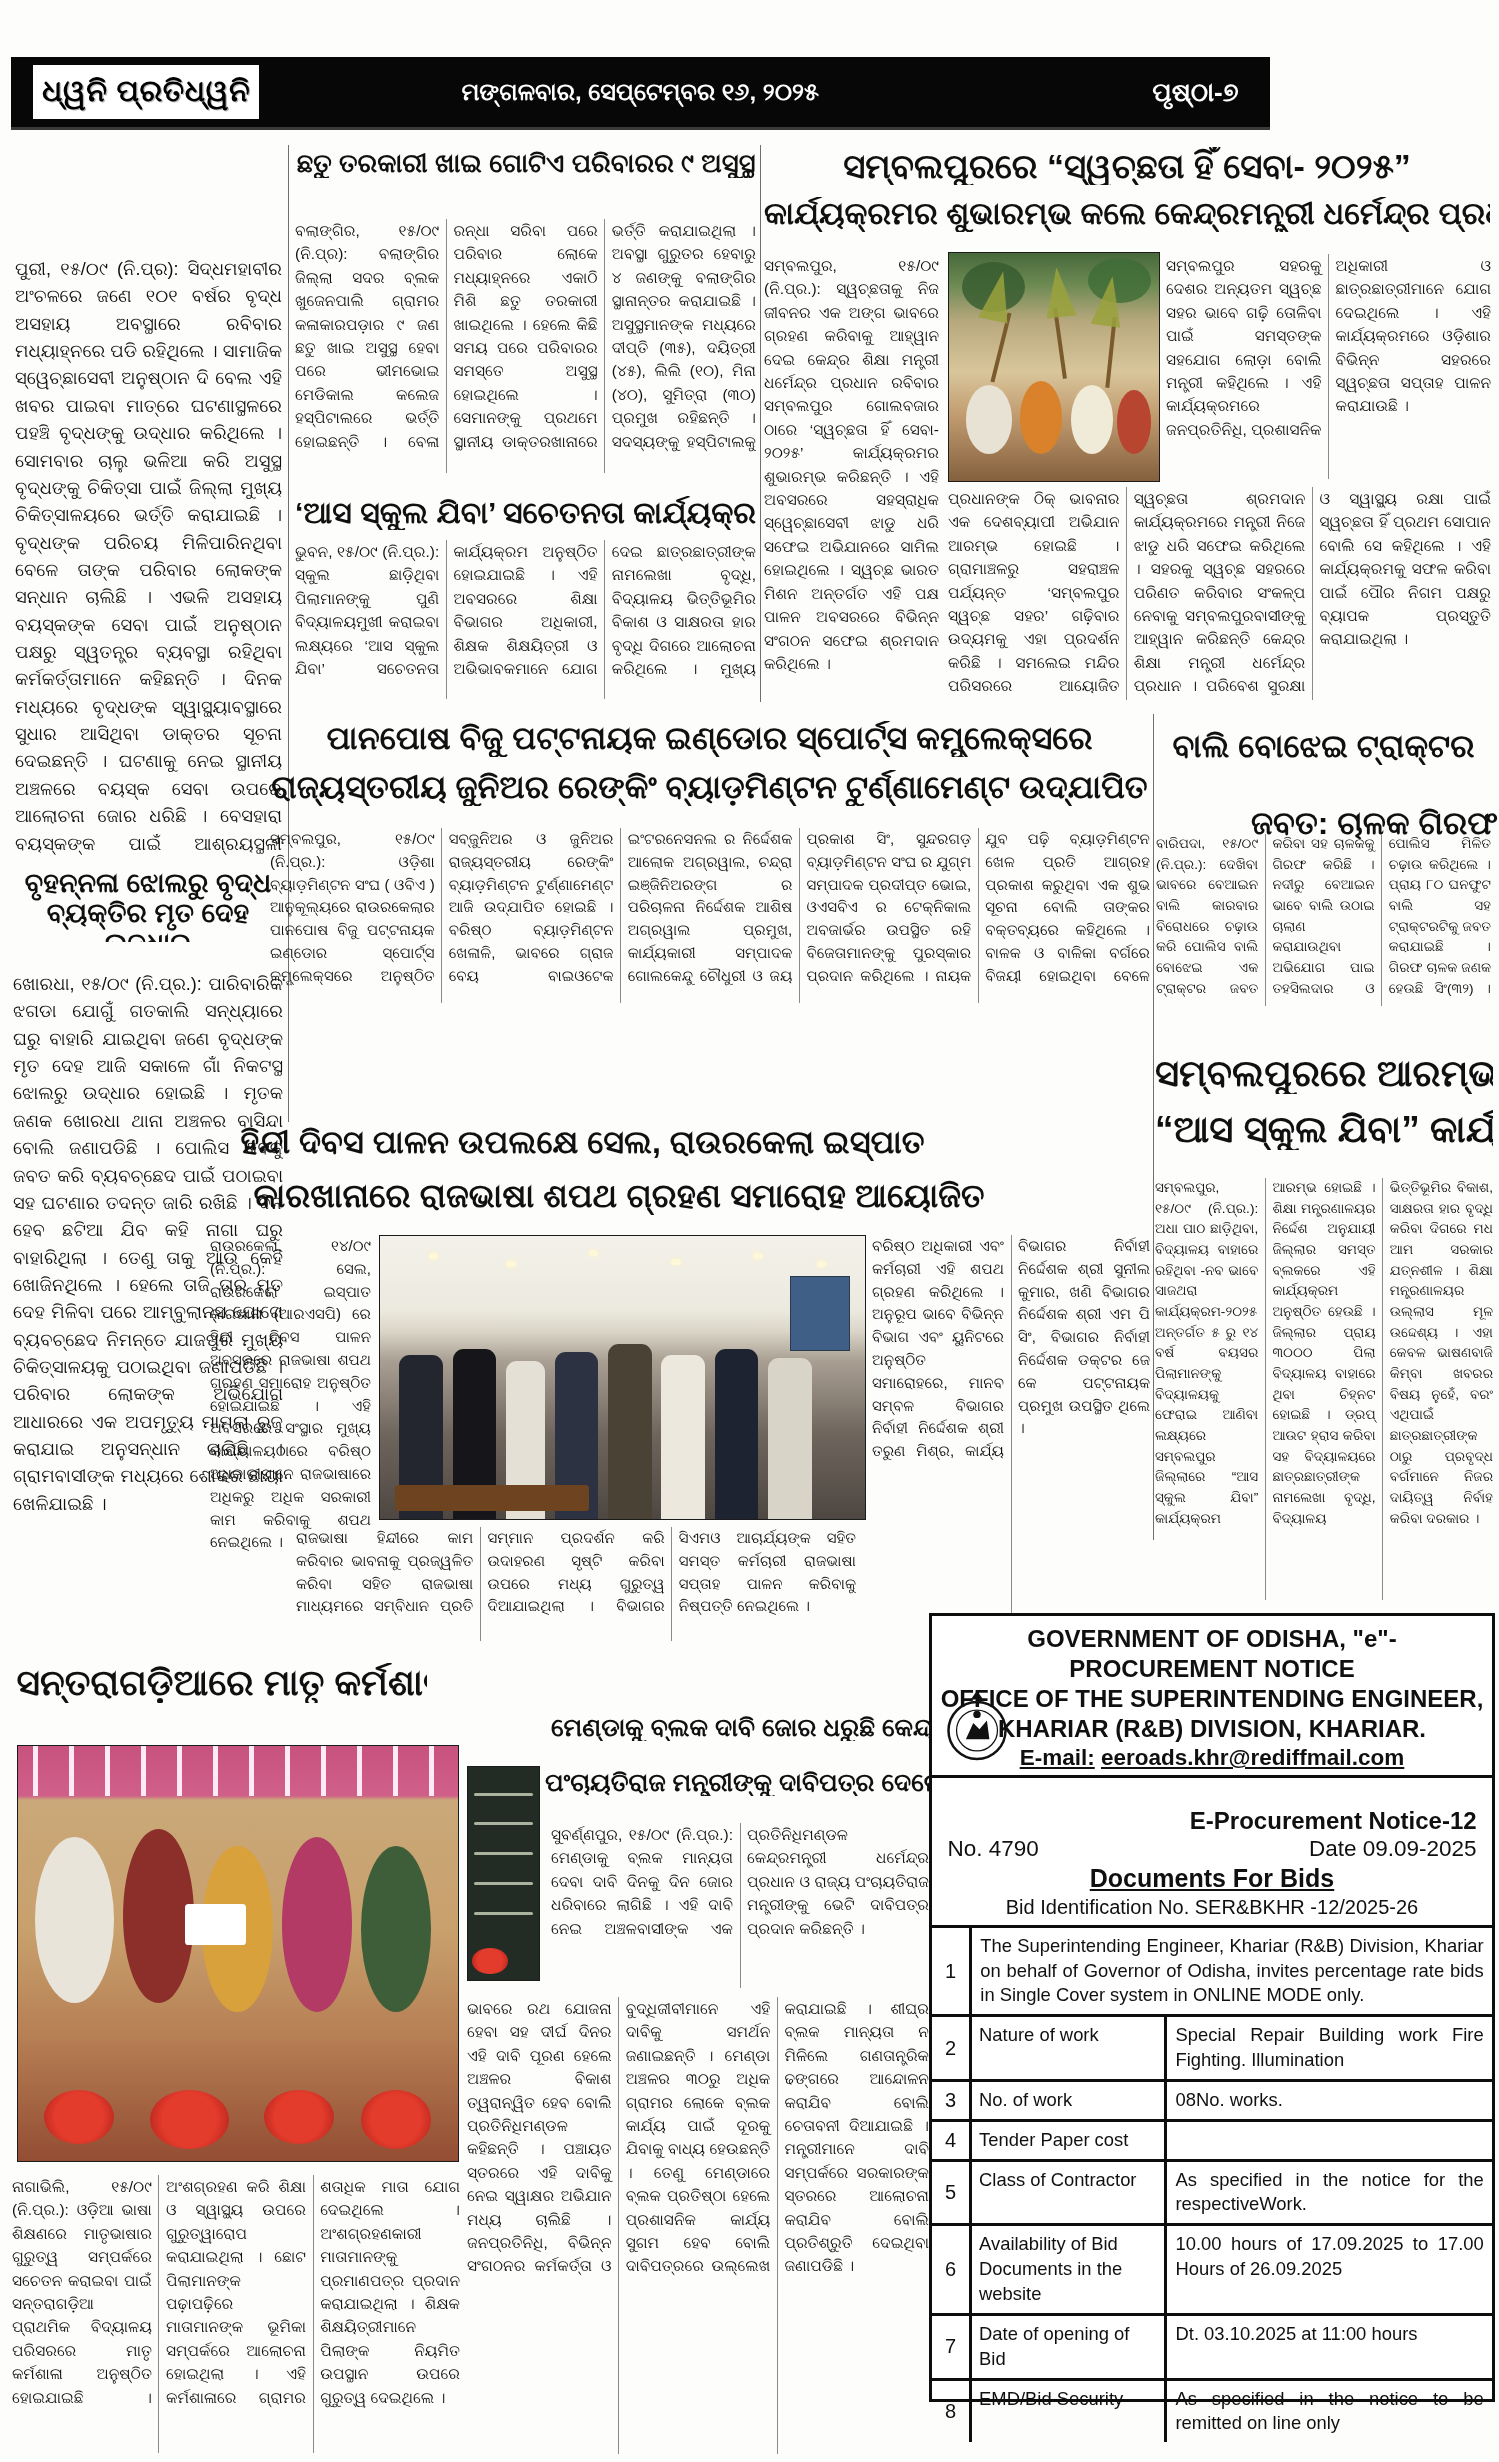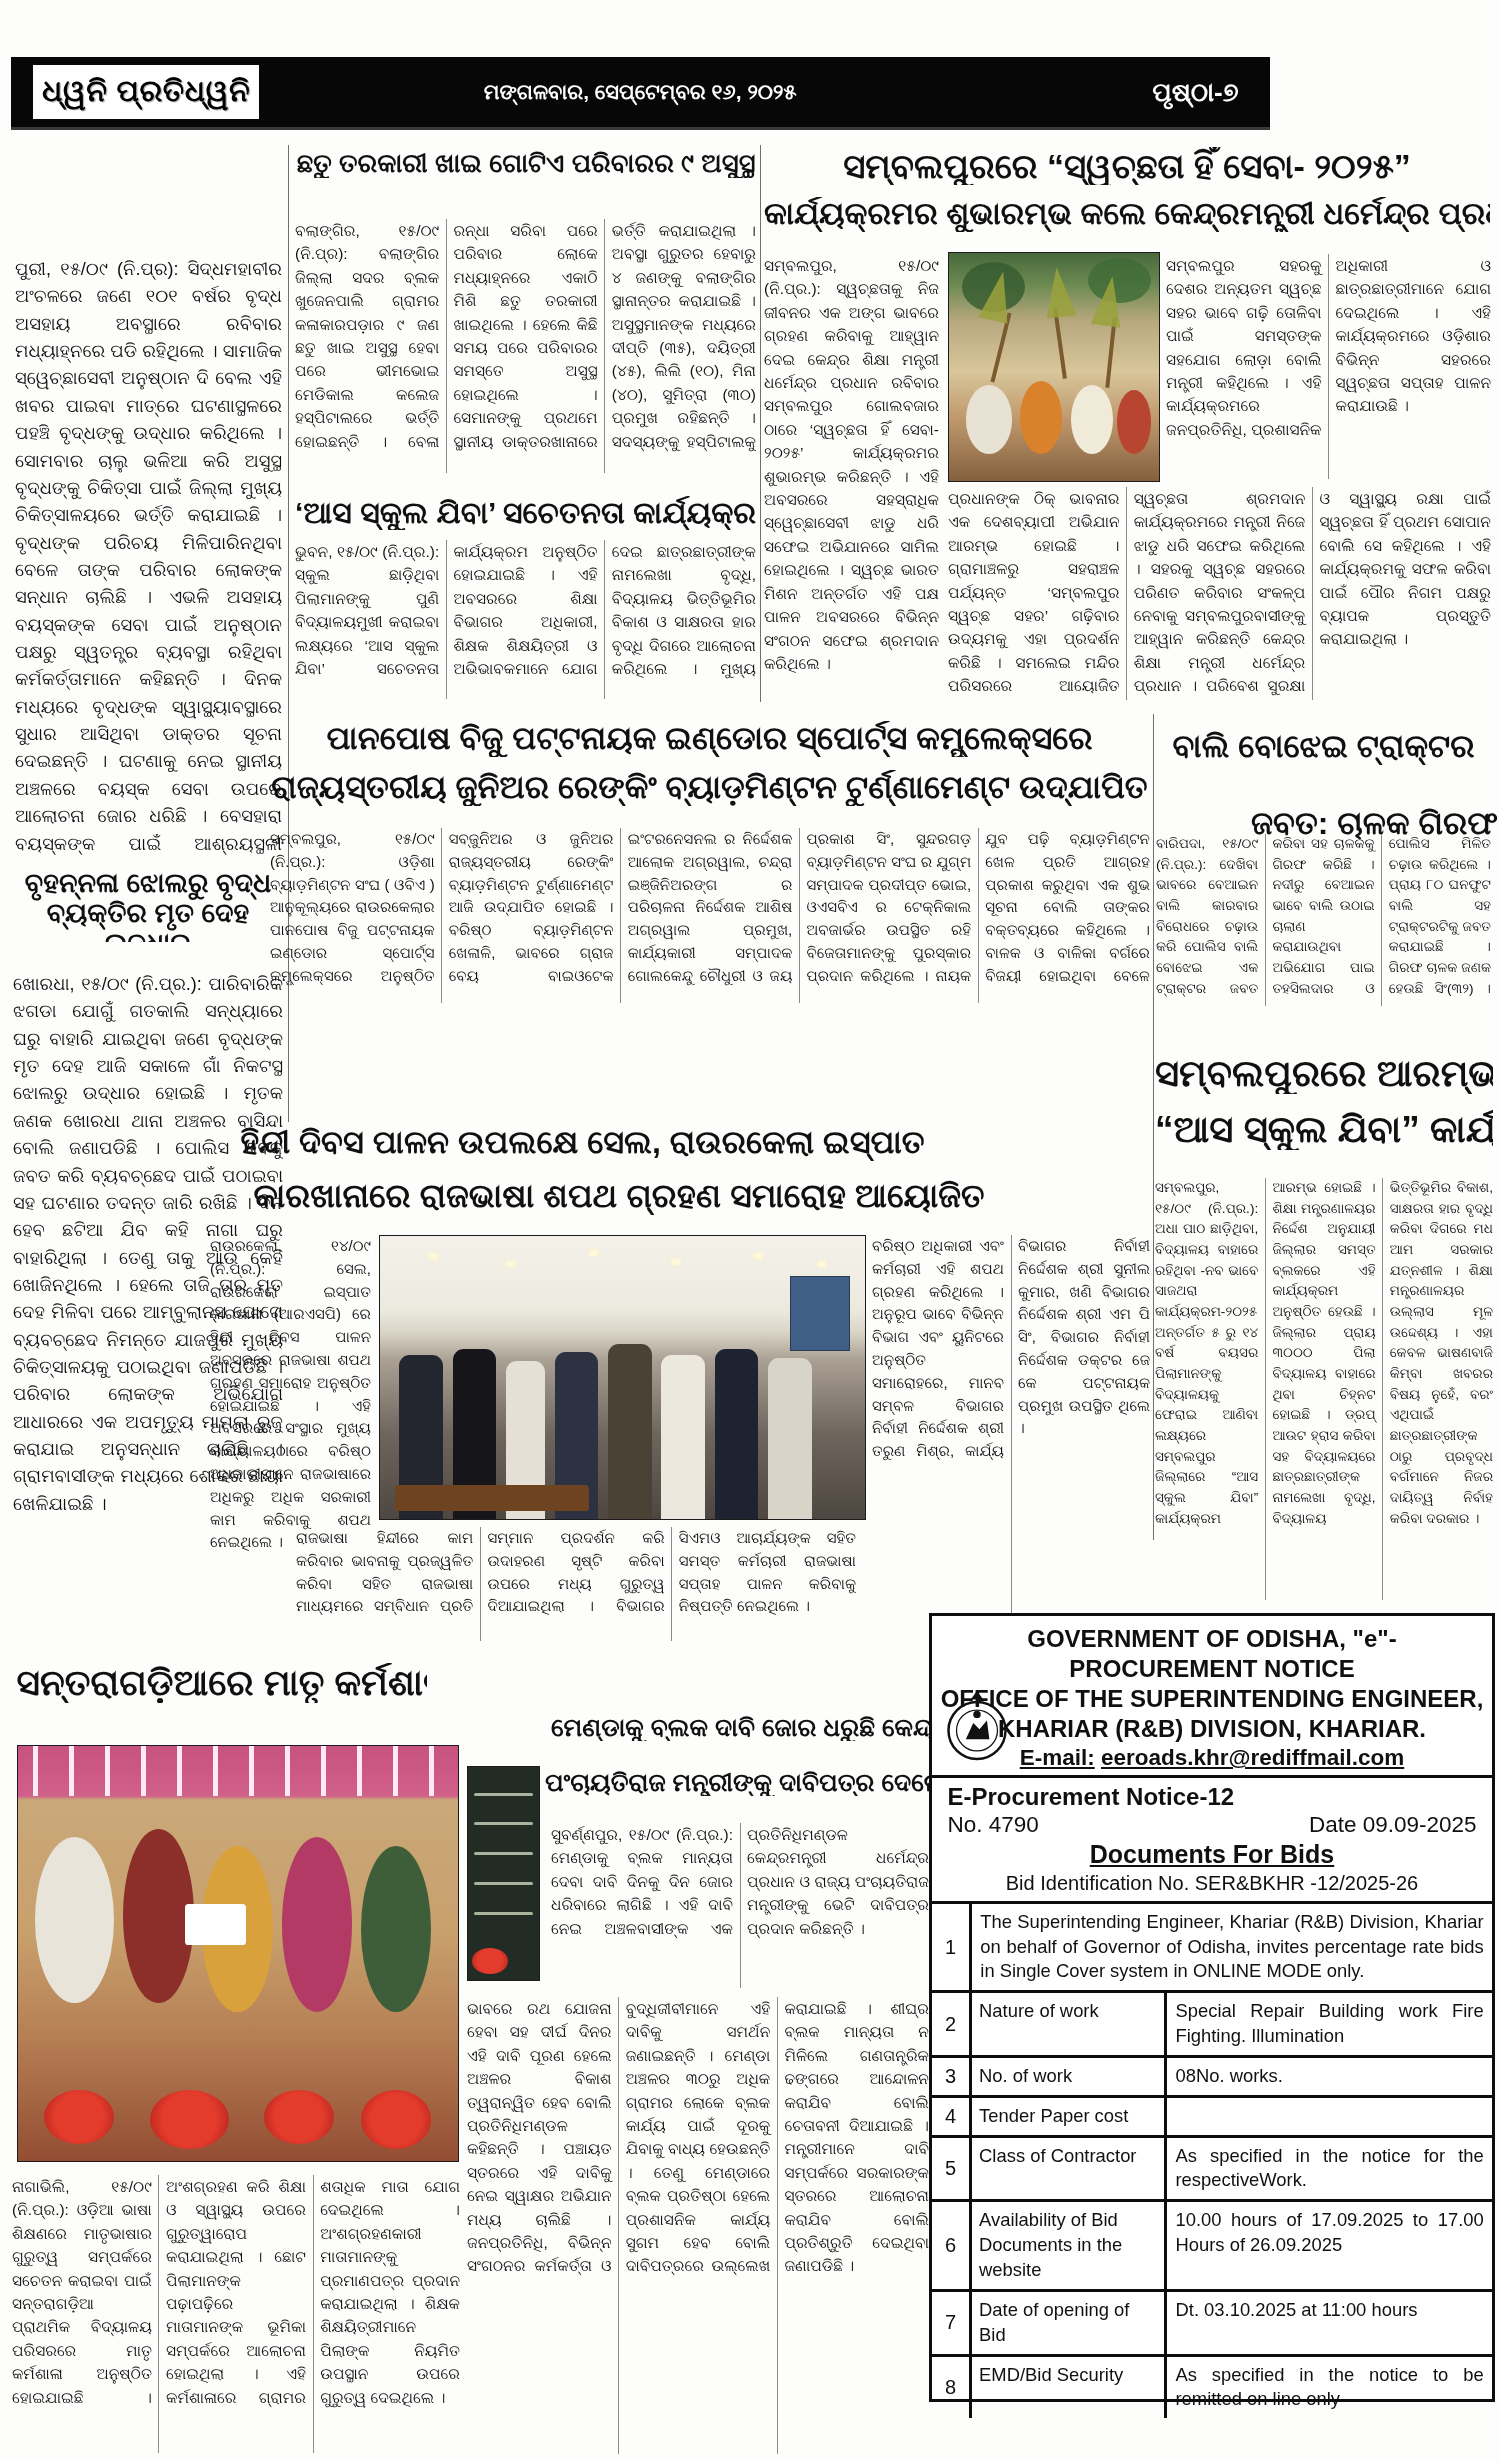--- a/index.html
+++ b/index.html
@@ -4,21 +4,21 @@
 <style>
   html,body{margin:0;padding:0;background:#d8d8d8;}
   .page{position:relative;width:1500px;height:2462px;background:#fdfdfc;overflow:hidden;
         font-family:"Liberation Sans","DejaVu Sans",sans-serif;color:#101010;}
   
   .topbar{position:absolute;left:10.7px;top:57px;width:1259px;height:70px;background:#070707;border-bottom:3.6px solid #3a3a3a;}
   .logo-box{position:absolute;left:22.5px;top:7.7px;width:226px;height:54px;background:#ffffff;
             display:flex;align-items:center;justify-content:center;font-weight:bold;font-size:30px;
             letter-spacing:0.6px;color:#000;text-shadow:1.2px 1.2px 0 #bbb;}
   .topbar-date{position:absolute;left:0;right:0;top:50%;transform:translateY(-50%);text-align:center;
-               color:#fff;font-size:21px;font-weight:bold;}
+               color:#fff;font-size:24px;font-weight:bold;}
   .topbar-page{position:absolute;right:31px;top:50%;transform:translateY(-50%);color:#fff;font-size:26px;font-weight:bold;}
   
   .hl{position:absolute;font-weight:bold;text-align:center;line-height:1.12;white-space:nowrap;overflow:hidden;}
   .hl.wrap{white-space:normal;}
   .bt{position:absolute;text-align:justify;font-size:16px;line-height:1.52;overflow:hidden;word-break:break-word;}
   .c2{column-count:2;column-gap:14.2px;column-rule:0.6px solid #8a8a8a;}
   .c3{column-count:3;column-gap:14.2px;column-rule:0.6px solid #8a8a8a;}
   .c5{column-count:5;column-gap:14.2px;column-rule:0.6px solid #8a8a8a;}
   .vrule{position:absolute;width:1.2px;background:#6f6f6f;}
   
@@ -42,21 +42,21 @@
   .notice{position:absolute;left:929px;top:1613px;width:560px;height:783px;border:3.6px solid #0d0d0d;background:#fff;
           font-family:"Liberation Sans","DejaVu Sans",sans-serif;}
   .n-head{position:relative;text-align:center;padding:8.3px 6px 3.6px 6px;border-bottom:3px solid #0d0d0d;}
   .n-title1{font-size:24px;font-weight:bold;line-height:1.25;}
   .n-title2{font-size:24px;font-weight:bold;line-height:1.25;}
   .n-title3{font-size:24px;font-weight:bold;line-height:1.25;}
   .n-email{font-size:22.5px;font-weight:bold;margin-top:1.2px;}
   .n-email span{text-decoration:underline;}
   .n-emblem{position:absolute;left:14.2px;top:70px;width:62px;height:89px;}
   .n-sub{padding:4.7px 15.4px 6px 15.4px;border-bottom:3px solid #0d0d0d;}
-  .n-notice-name{text-align:left;font-size:24px;font-weight:bold;}
+  .n-notice-name{text-align:right;font-size:24px;font-weight:bold;margin-top:24px;}
   .n-no-date{display:flex;justify-content:space-between;font-size:22.5px;margin-top:1.2px;}
   .n-invite{text-align:center;font-size:25px;font-weight:bold;text-decoration:underline;margin-top:2.4px;}
   .n-bidid{text-align:center;font-size:20px;margin-top:2.4px;}
   .n-row{display:flex;border-bottom:3px solid #0d0d0d;font-size:18.4px;line-height:1.35;}
   .n-row:last-of-type{border-bottom:none;}
   .n-num{flex:0 0 37px;border-right:3px solid #0d0d0d;display:flex;align-items:center;justify-content:center;font-size:20px;}
   .n-label{flex:0 0 178px;border-right:3px solid #0d0d0d;padding:6px 7.1px;}
   .n-value{flex:1;padding:6px 8.3px;text-align:justify;}
 </style>
 </head>

